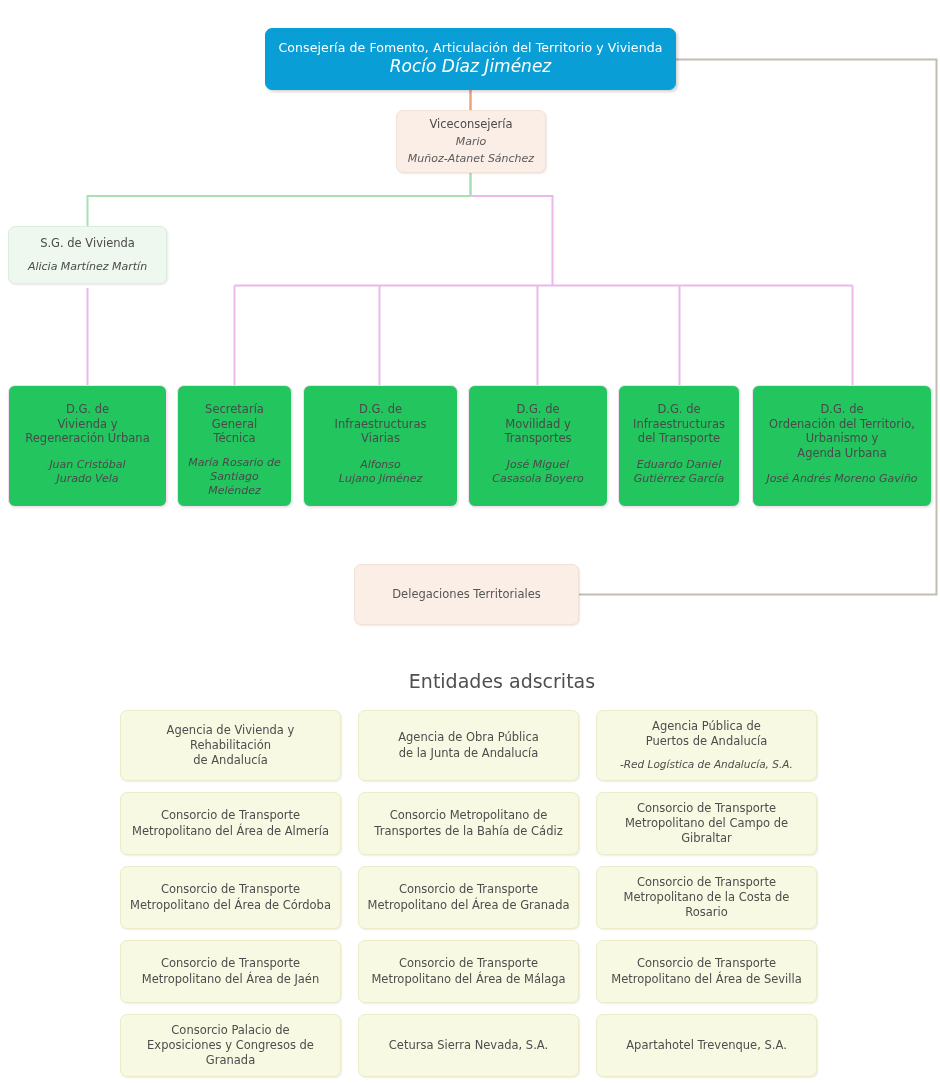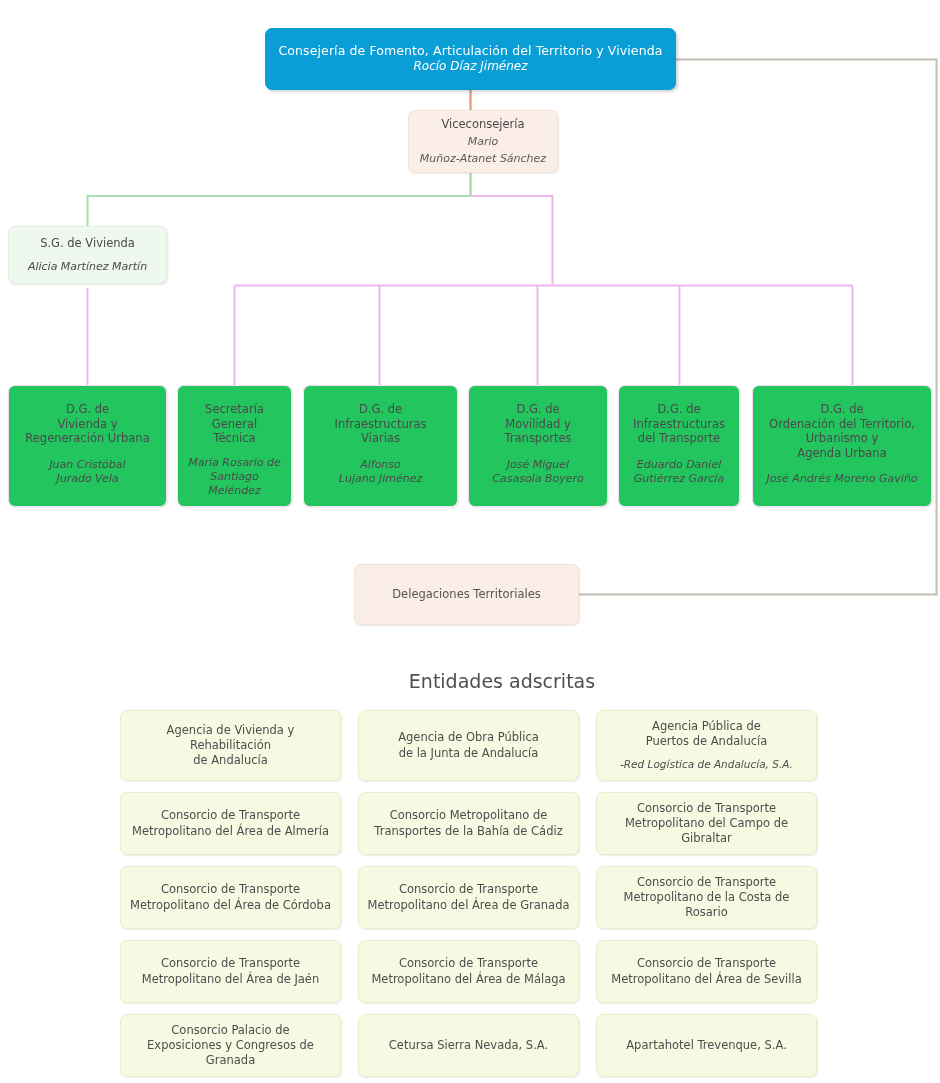--- a/index.html
+++ b/index.html
@@ -52,21 +52,21 @@
 
   
   .node.root {
     background: #0a9ed6;
     border: 1px solid #0a9ed6;
     color: #ffffff;
     box-shadow: 2px 2px 3px rgba(0,0,0,0.17);
     font-size: 12.5px;
   }
   .node.root .title { font-size: 12.5px; letter-spacing: 0.1px; }
-  .node.root .person { font-size: 12px; }
+  .node.root .person { font-size: 17px; }
 
   
   .node.peach {
     background: #fbeee6;
     border: 1px solid #f2e2d6;
     color: #5a5a5a;
     box-shadow: 1px 1px 2px rgba(0,0,0,0.09);
   }
   .node.peach .title { font-size: 11.5px; color: #4a4a4a; }
   .node.peach .person { font-size: 11px; margin-top: 3px; }
@@ -170,21 +170,21 @@
     <path d="M852.5 285.5 L852.5 385" stroke="#eab8ea" stroke-width="2" fill="none"></path>
 
     <path d="M676 59.5 L936.5 59.5 L936.5 594.5 L579 594.5" stroke="#c3bcb2" stroke-width="2" fill="none"></path>
   </svg>
 
   <div class="node root" style="left:265px; top:28px; width:411px; height:62px;">
     <div class="title">Consejería de Fomento, Articulación del Territorio y Vivienda</div>
     <div class="person">Rocío Díaz Jiménez</div>
   </div>
 
-  <div class="node peach" style="left:396px; top:110px; width:150px; height:63px;margin-left:12px;">
+  <div class="node peach" style="left:396px; top:110px; width:150px; height:63px;">
     <div class="title">Viceconsejería</div>
     <div class="person">Mario</div>
     <div class="person">Muñoz-Atanet Sánchez</div>
   </div>
 
   <div class="node green" style="left:8px; top:226px; width:159px; height:58px;">
     <div class="title">S.G. de Vivienda</div>
     <div class="person">Alicia Martínez Martín</div>
   </div>
 

